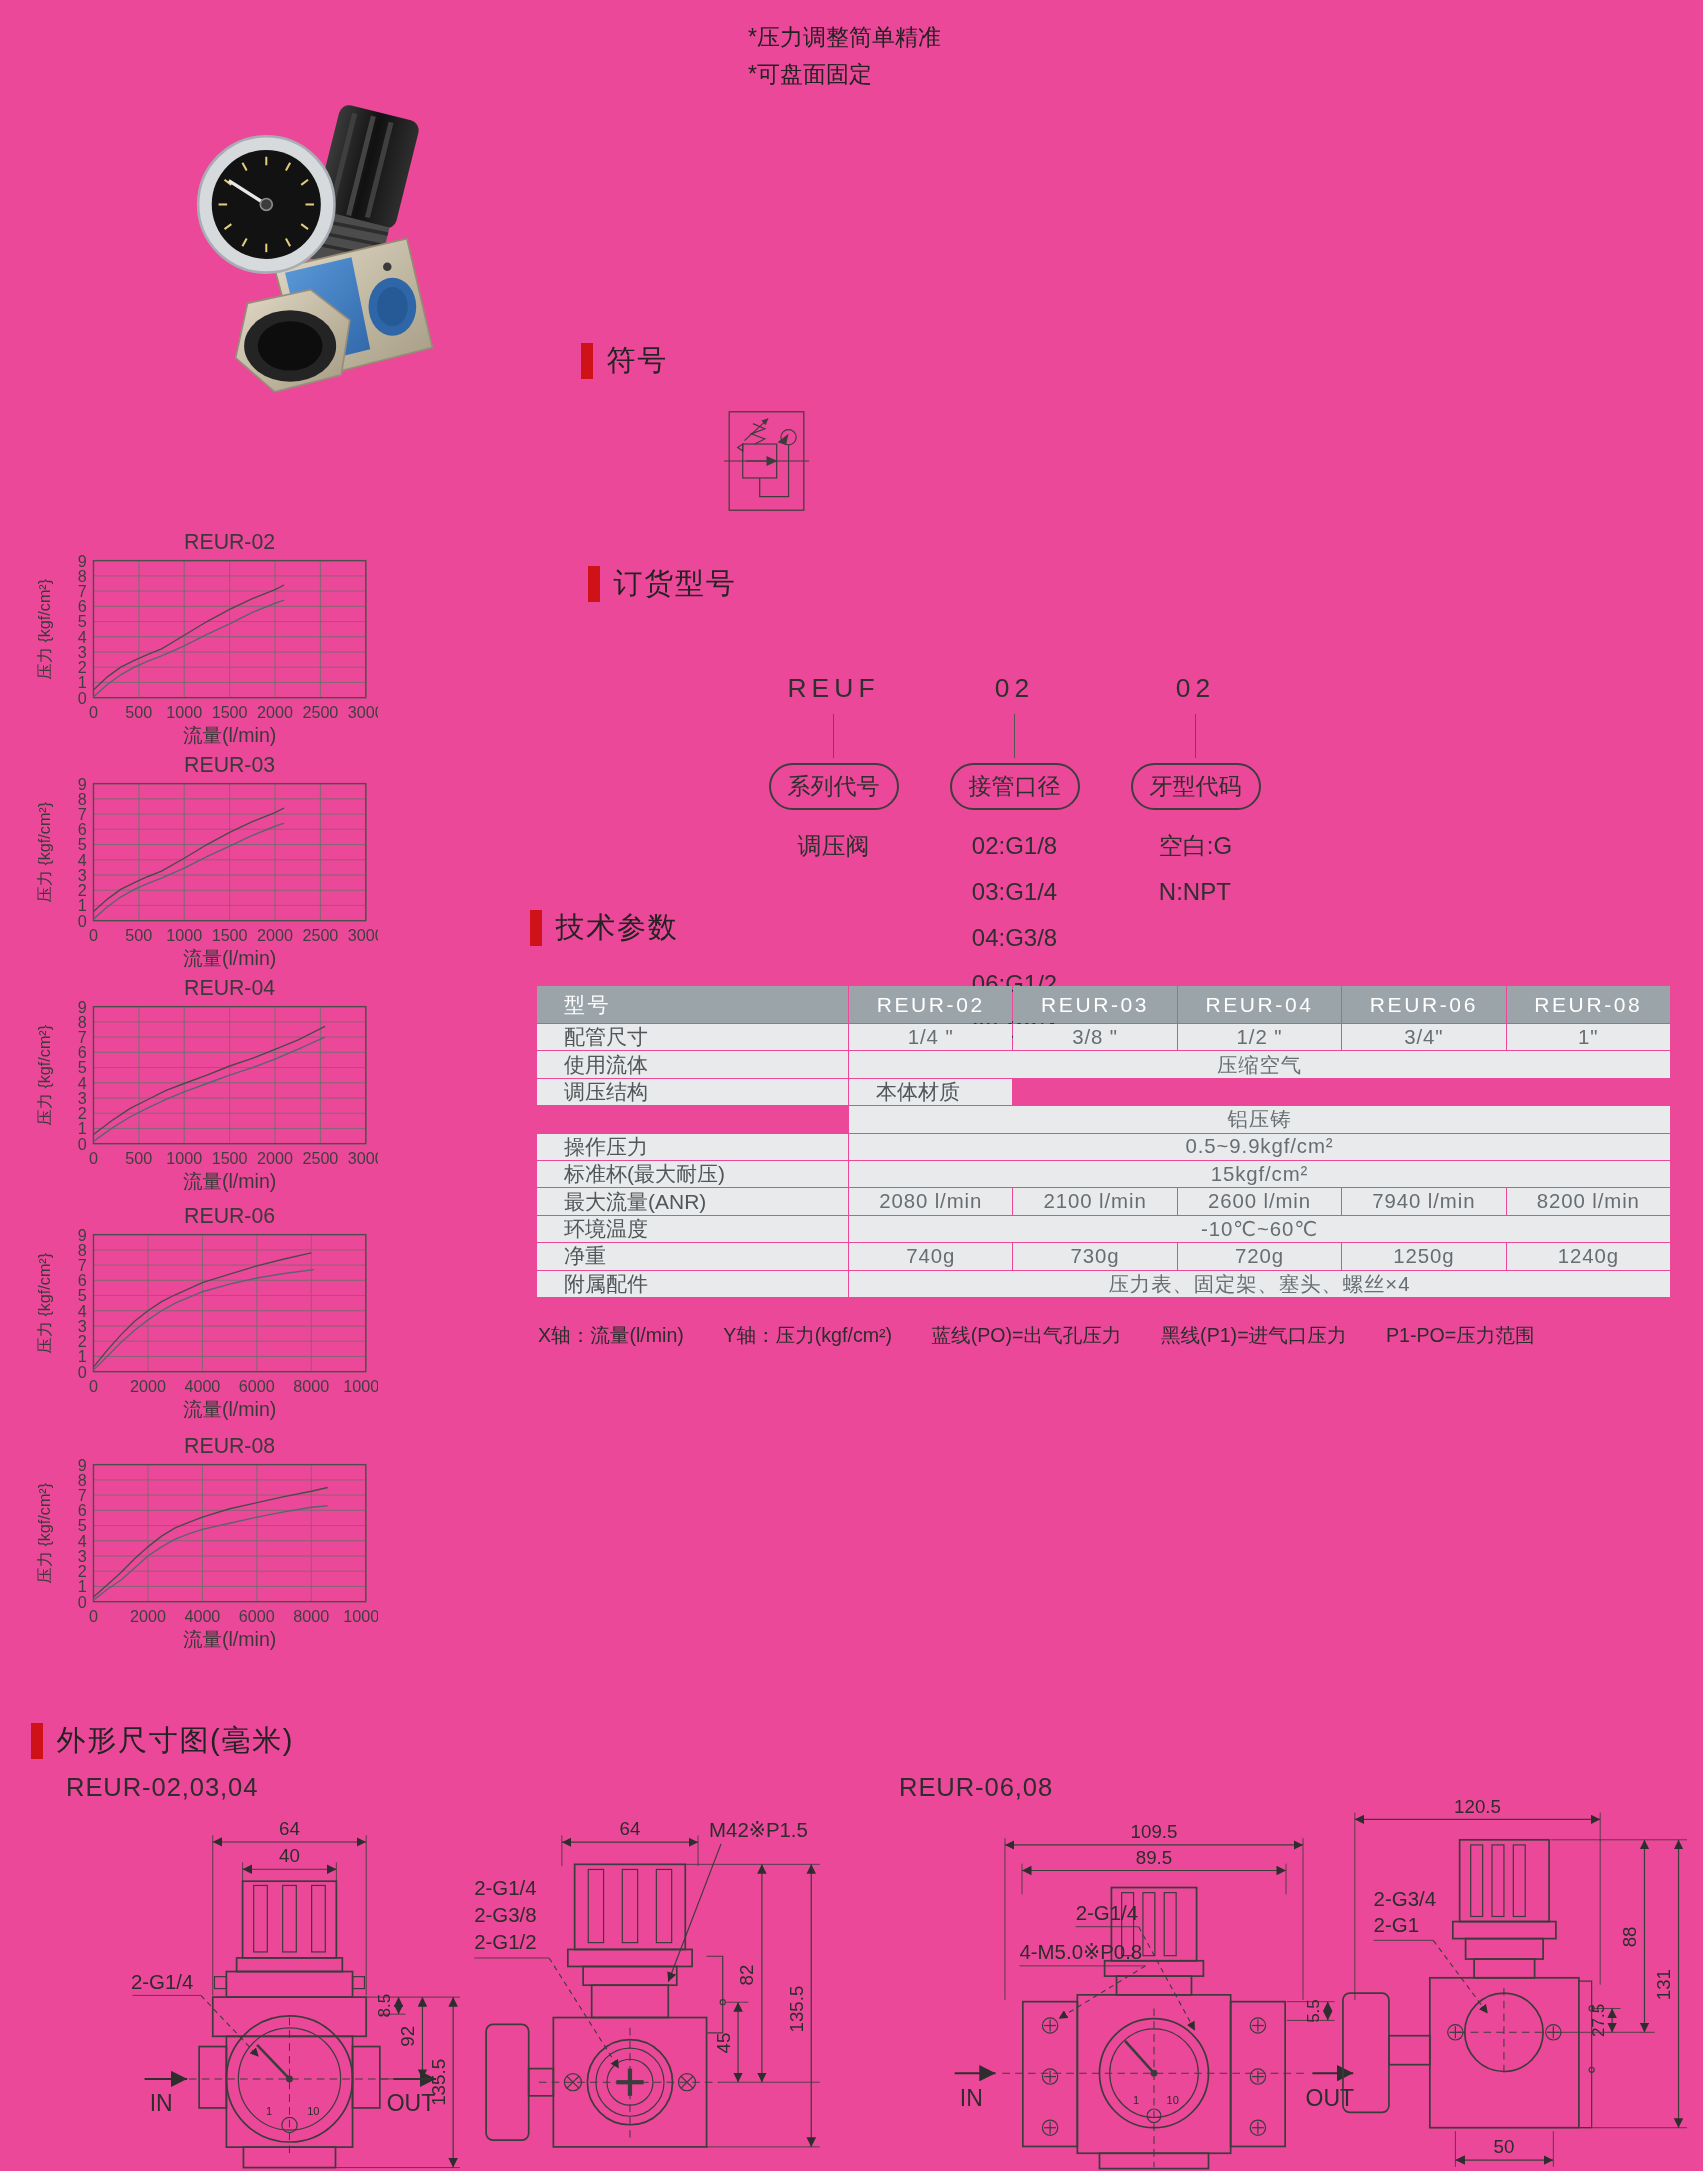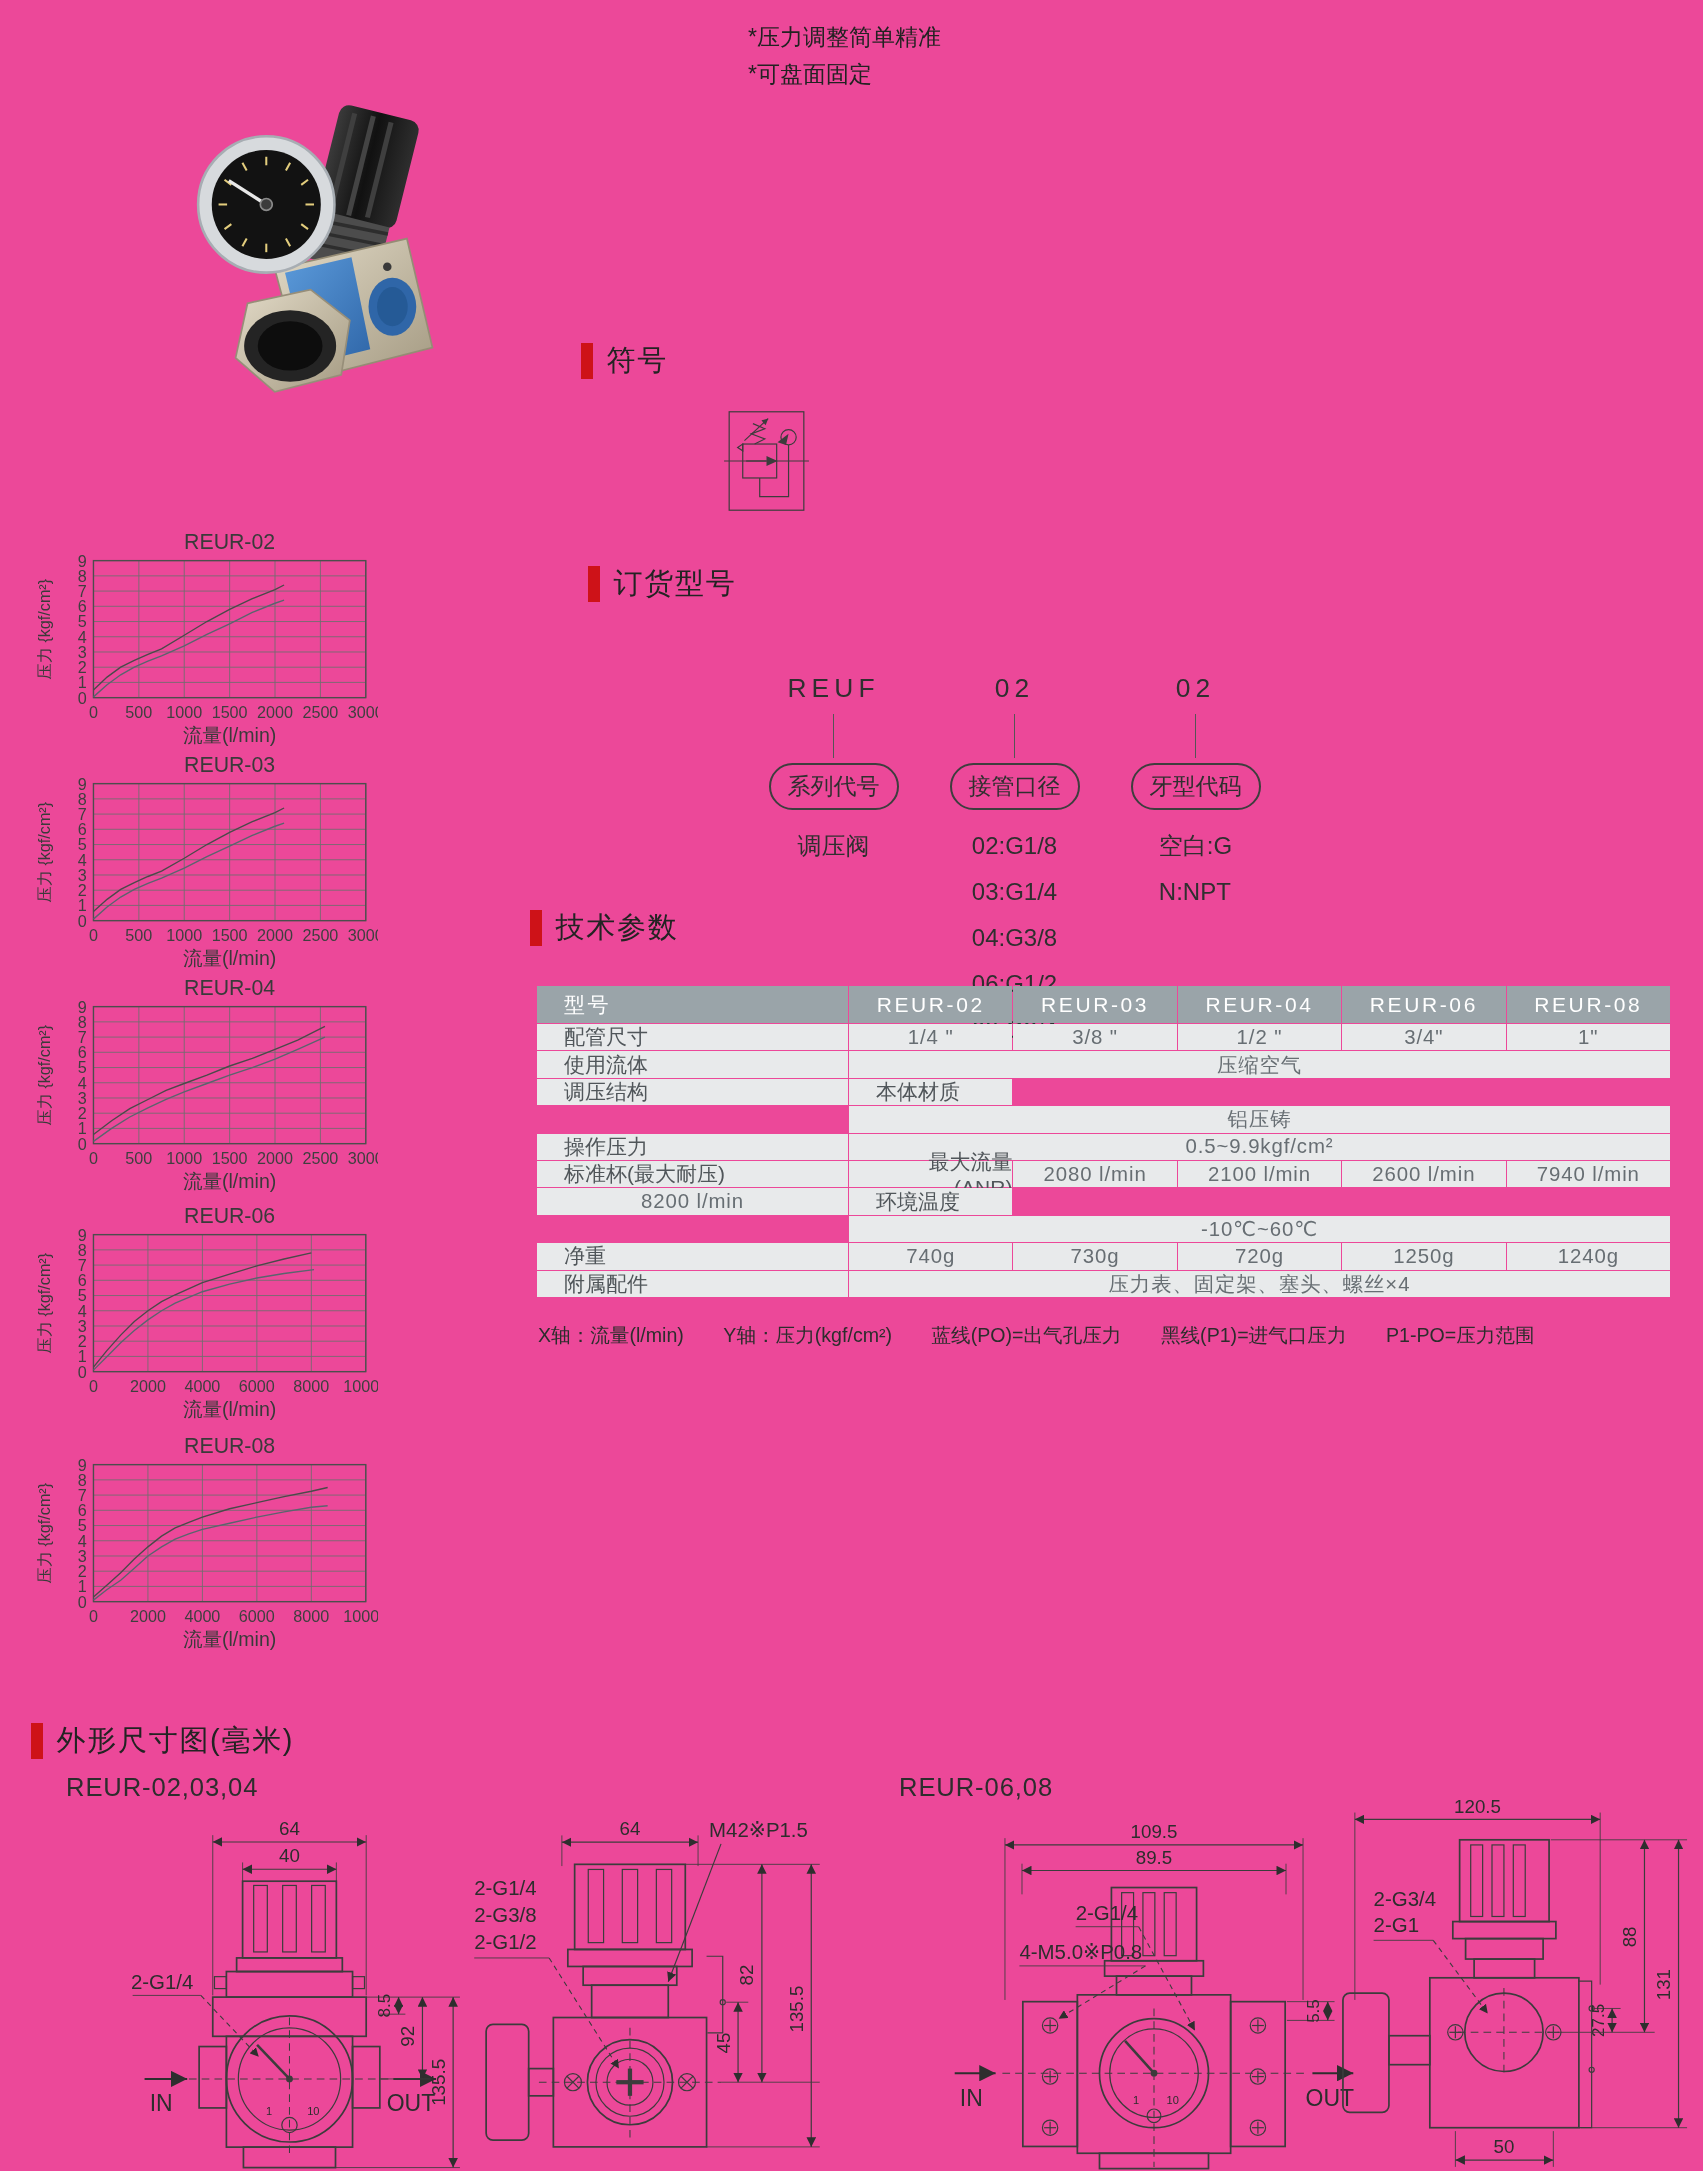--- a/index.html
+++ b/index.html
@@ -23,21 +23,21 @@
   .ord-items{margin-top:13.6px;font-size:24px;line-height:46px;color:#2f2f2f;}
   .ord-items.center{text-align:center;}
 
   
   .spec-table{position:absolute;left:537px;top:986px;width:1133px;display:grid;
               grid-template-columns:311px repeat(5,1fr);gap:1px;}
   .spec-table .cell{display:flex;align-items:center;justify-content:center;}
   .spec-table .th{background:var(--th-bg,#9aa4a9);color:#fff;font-size:21px;letter-spacing:2.6px;height:37px;}
   .spec-table .th-label{justify-content:flex-start;padding-left:27px;}
   .spec-table .tl{background:var(--tr-bg,#e8eaeb);color:#50565a;font-size:21px;height:26.4px;
-                  justify-content:flex-start;padding-left:27px;text-align:right;}
+                  justify-content:flex-start;padding-left:27px;}
   .spec-table .tv{background:var(--tr-bg,#e8eaeb);color:#676e73;font-size:20.4px;height:26.4px;letter-spacing:0.9px;}
   .spec-table .tv-merged{grid-column:2 / -1;}
 
   .table-note{position:absolute;left:538px;top:1322px;font-size:19.6px;color:#2d2d2d;white-space:nowrap;}
   .table-note span{margin-right:34px;}
 
   
   .group-label{position:absolute;font-size:25.6px;color:#2d2d2d;letter-spacing:0.9px;}
 
   
@@ -196,20 +196,21 @@
       <div class="cell tv">3/4"</div>
       <div class="cell tv">1"</div>
       <div class="cell tl">使用流体</div>
       <div class="cell tv tv-merged">压缩空气</div>
       <div class="cell tl">调压结构</div>
       <div class="cell tl">本体材质</div>
       <div class="cell tv tv-merged">铝压铸</div>
       <div class="cell tl">操作压力</div>
       <div class="cell tv tv-merged">0.5~9.9kgf/cm²</div>
       <div class="cell tl">标准杯(最大耐压)</div>
+      <div class="cell tv tv-merged">15kgf/cm²</div>
       <div class="cell tl">最大流量(ANR)</div>
       <div class="cell tv">2080 l/min</div>
       <div class="cell tv">2100 l/min</div>
       <div class="cell tv">2600 l/min</div>
       <div class="cell tv">7940 l/min</div>
       <div class="cell tv">8200 l/min</div>
       <div class="cell tl">环境温度</div>
       <div class="cell tv tv-merged">-10℃~60℃</div>
       <div class="cell tl">净重</div>
       <div class="cell tv">740g</div>

